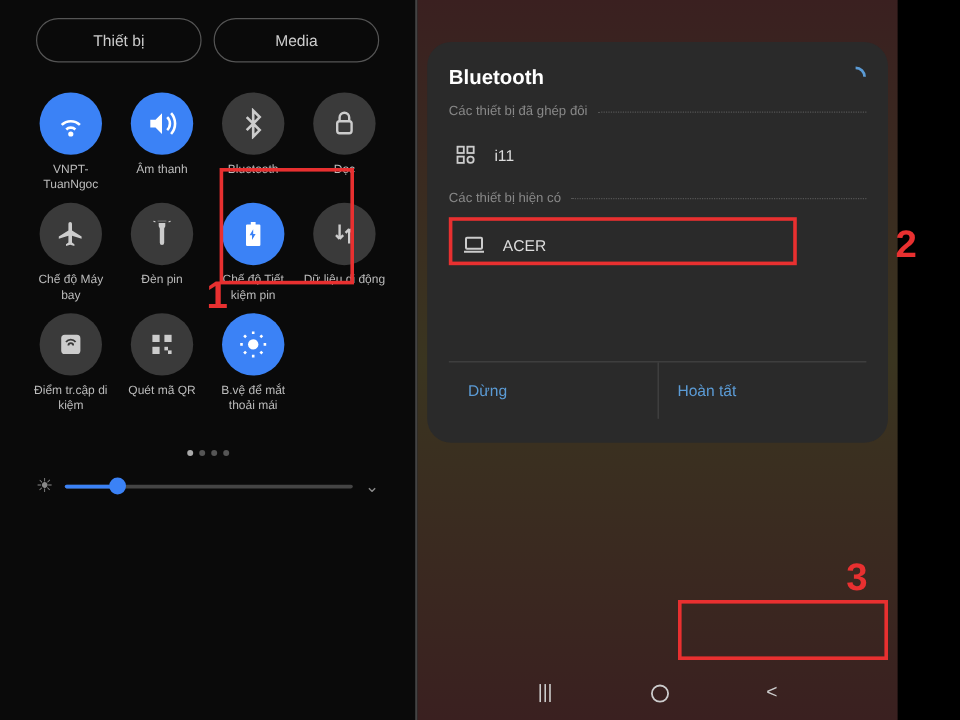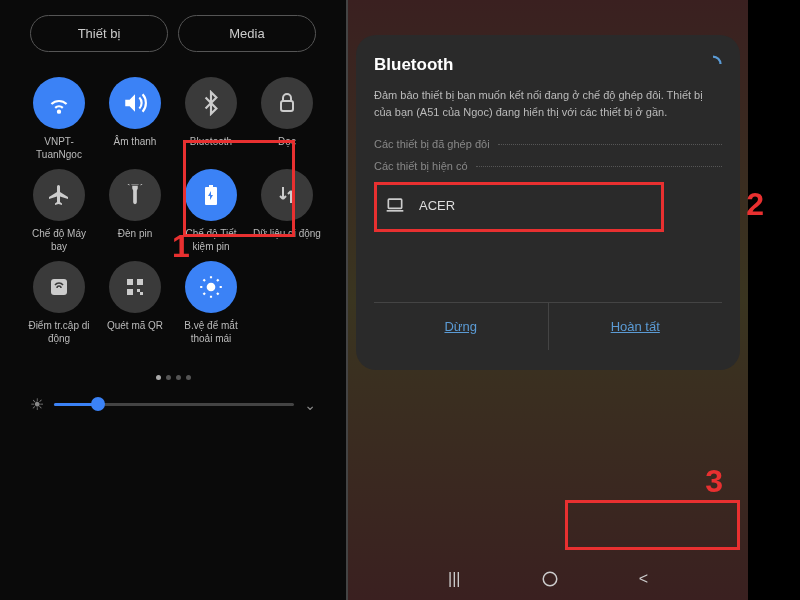--- a/index.html
+++ b/index.html
@@ -35,30 +35,30 @@
     
     
     .bt-panel { position: absolute; top: 35px; left: 8px; right: 8px; background: #2a2a2a; border-radius: 20px; padding: 20px 18px; }
     .bt-title { color: #fff; font-size: 17px; font-weight: 600; margin-bottom: 12px; }
     .bt-desc { color: #bbb; font-size: 11px; line-height: 1.5; margin-bottom: 18px; }
     .bt-section { color: #888; font-size: 11px; margin-bottom: 10px; display: flex; align-items: center; gap: 8px; }
     .bt-section::after { content: ''; flex: 1; border-top: 1px dotted #555; }
     .bt-device { display: flex; align-items: center; gap: 14px; padding: 10px 4px; color: #ddd; font-size: 13px; }
     .bt-device-icon { width: 20px; height: 20px; display: flex; align-items: center; justify-content: center; }
     
-    .hl2 { width: 290px; height: 50px; }
+    .hl2 { width: 290px; height: 40px; }
     .a2-wrap { position: relative; margin-top: 8px; margin-bottom: 8px; }
     .a2 { top: 4px; right: -42px; }
     
     .spinner { position: absolute; top: 20px; right: 18px; width: 18px; height: 18px; }
     .spinner svg { animation: spin 1s linear infinite; }
     @keyframes spin { to { transform: rotate(360deg); } }
     
     .bt-buttons { display: flex; border-top: 1px solid #444; margin-top: 130px; }
-    .bt-btn { flex: 1; padding: 16px; text-align: center; color: #5b9bd5; font-size: 13px; font-weight: 500; text-decoration: underline; }
+    .bt-btn { flex: 1; padding: 16px; color: #5b9bd5; font-size: 13px; font-weight: 500; }
     .bt-btn:first-child { border-right: 1px solid #444; }
     
     .hl3 { position: absolute; bottom: 50px; right: 8px; width: 175px; height: 50px; border: 3px solid #e83030; }
     .a3 { bottom: 100px; right: 25px; }
     
     .navbar { position: absolute; bottom: 8px; left: 0; right: 0; display: flex; justify-content: space-around; padding: 0 60px; }
     .nav-icon { color: #ccc; }
   </style>
 </head>
 <body>
@@ -140,21 +140,21 @@
         </div>
       <div class="tile-label">Dữ liệu di động</div>
     </div>
     <div class="tile">
       <div class="tile-icon">
           <svg width="24" height="24" viewBox="0 0 24 24" fill="#ccc">
             <rect x="4" y="4" width="16" height="16" rx="3"></rect>
             <path d="M8 10a5 5 0 0 1 8 0M10 13a2 2 0 0 1 4 0" fill="none" stroke="#3a3a3a" stroke-width="1.5"></path>
           </svg>
         </div>
-      <div class="tile-label">Điểm tr.cập di động</div>
+      <div class="tile-label">Điểm tr.cập di kiệm</div>
     </div>
     <div class="tile">
       <div class="tile-icon">
           <svg width="24" height="24" viewBox="0 0 24 24" fill="#ccc">
             <rect x="4" y="4" width="6" height="6"></rect>
             <rect x="14" y="4" width="6" height="6"></rect>
             <rect x="4" y="14" width="6" height="6"></rect>
             <rect x="14" y="14" width="3" height="3"></rect>
             <rect x="17" y="17" width="3" height="3"></rect>
           </svg>
@@ -191,25 +191,35 @@
     <span class="chevron">⌄</span>
   </div>
 </div>
 
 <div class="panel panel-right">
   <div class="bt-panel">
     <div class="spinner"><svg viewBox="0 0 24 24" fill="none" stroke="#5b9bd5" stroke-width="3">
           <path d="M12 2a10 10 0 0 1 10 10"></path>
         </svg></div>
     <div class="bt-title">Bluetooth</div>
-    <div class="bt-desc">Đảm bảo thiết bị bạn muốn kết nối đang ở chế độ ghép đôi. Thiết bị của bạn (A51 của Ngoc) đang hiển thị với các thiết bị ở gần.</div>
 
     <div class="bt-section">
         <span>Các thiết bị đã ghép đôi</span>
       </div>
+    <div class="bt-device">
+      <div class="bt-device-icon">
+          <svg width="18" height="18" viewBox="0 0 24 24" fill="none" stroke="#ccc" stroke-width="2">
+            <rect x="3" y="3" width="7" height="7"></rect>
+            <rect x="14" y="3" width="7" height="7"></rect>
+            <rect x="3" y="14" width="7" height="7"></rect>
+            <circle cx="17.5" cy="17.5" r="3.5"></circle>
+          </svg>
+        </div>
+      <span>i11</span>
+    </div>
 
     <div class="bt-section" style="margin-top:10px">
         <span>Các thiết bị hiện có</span>
       </div>
     <div class="a2-wrap">
       <div class="highlight-box hl2">
         <div class="bt-device" style="padding:10px 8px">
           <div class="bt-device-icon">
               <svg width="20" height="20" viewBox="0 0 24 24" fill="none" stroke="#ccc" stroke-width="2">
                 <rect x="4" y="5" width="16" height="11" rx="1"></rect>

